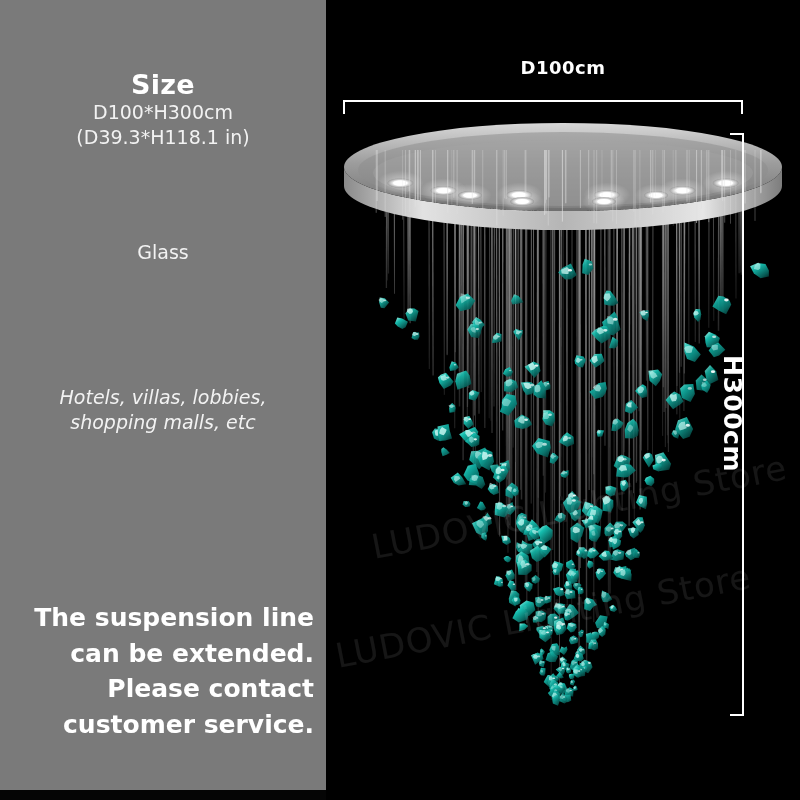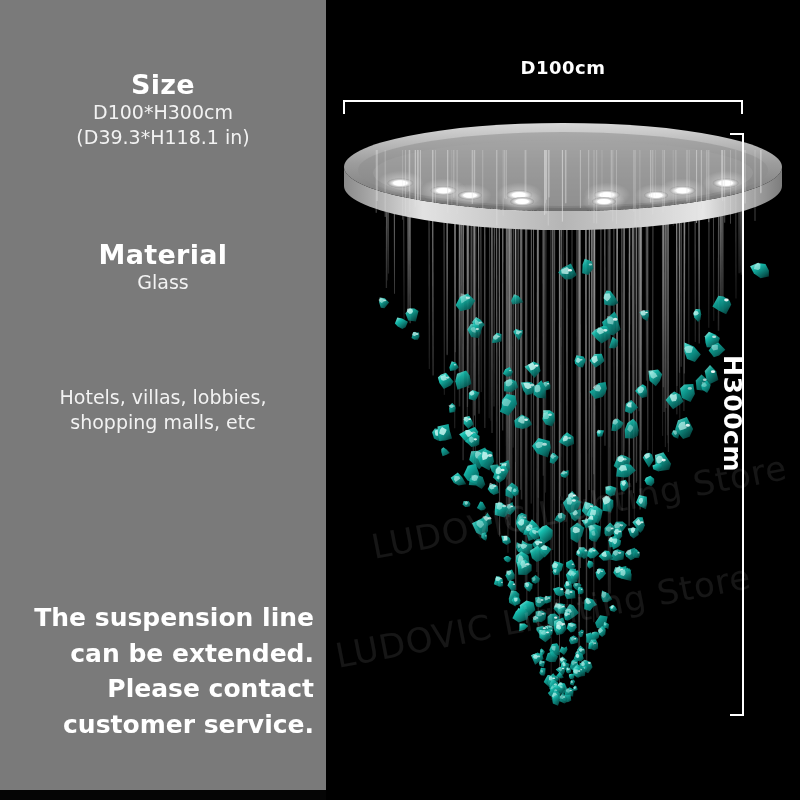--- a/index.html
+++ b/index.html
@@ -87,26 +87,25 @@
 
   <div id="spec-panel">
 
     <div class="spec-block" id="block-size">
       <div class="spec-title">Size</div>
       <div class="spec-value multiline" style="white-space: pre-line;">D100*H300cm
 (D39.3*H118.1 in)</div>
     </div>
 
     <div class="spec-block" id="block-material">
-      <div class="spec-title">Material</div>
       <div class="spec-value multiline" style="white-space: pre-line;">Glass</div>
     </div>
 
     <div class="spec-block" id="block-apply">
-      <div class="spec-value multiline" style="white-space: pre-line;">Hotels, villas, lobbies,
+      <div class="spec-value multiline" style="white-space: pre-line; font-style: italic;">Hotels, villas, lobbies,
 shopping malls, etc</div>
     </div>
 
     <div id="notice">The suspension line can be extended. Please contact customer service.</div>
   </div>
 
   <div id="photo">
 
     <svg id="chandelier" viewBox="0 0 474 800" preserveAspectRatio="none">
       <defs>

